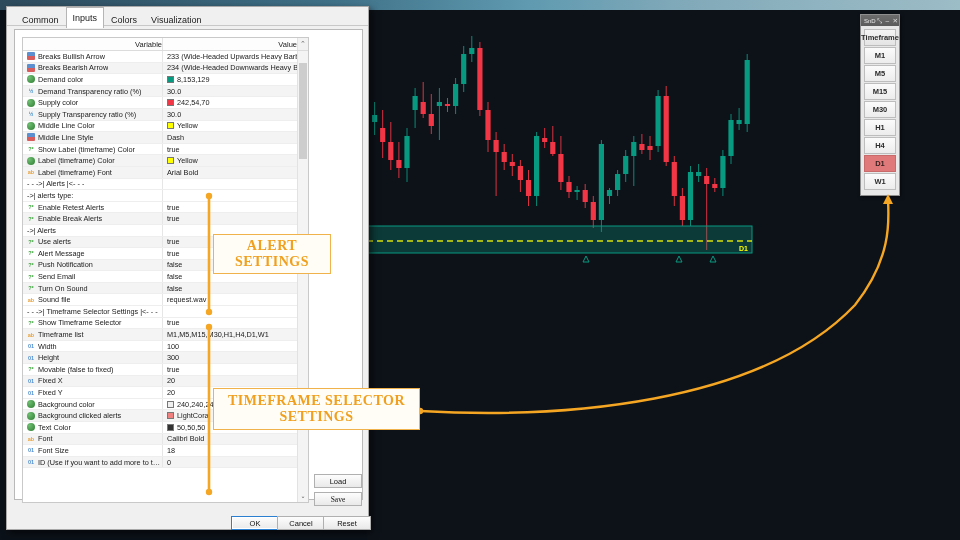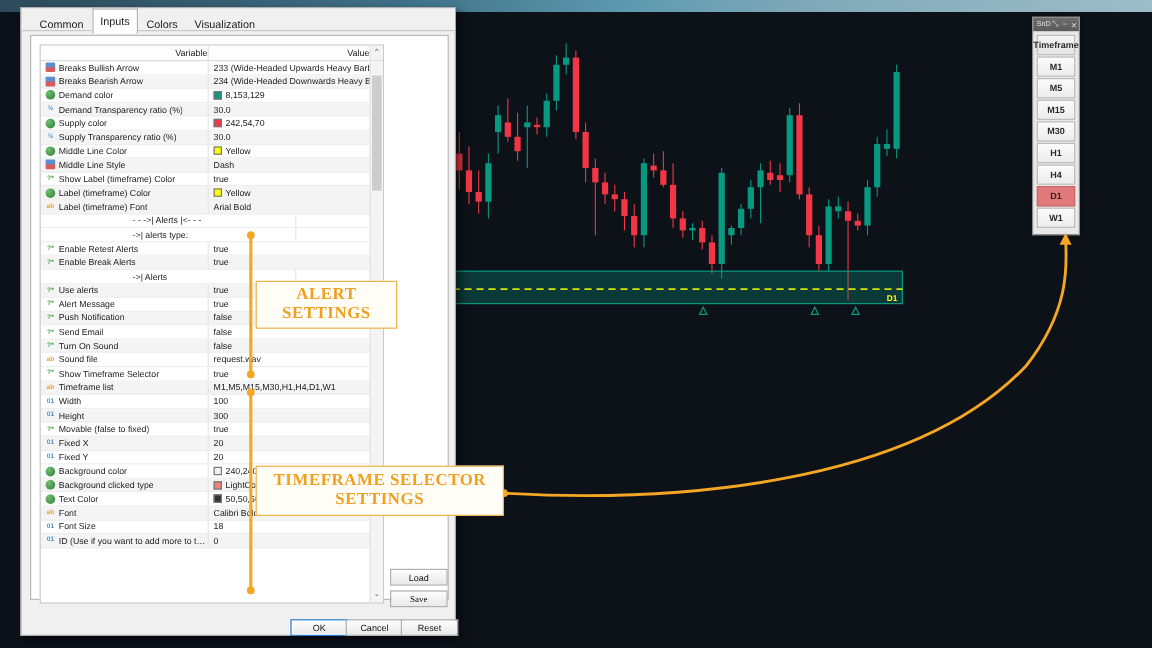--- a/index.html
+++ b/index.html
@@ -25,21 +25,20 @@
     overflow: hidden;
   }
   #chart-svg { position:absolute; left:0; top:0; }
 
   
   #dialog {
     position: absolute; left: 6px; top: 6px; width: 363px; height: 524px;
     background: #f0f0f0;
     border: 1px solid #a8a8a8;
     box-shadow: 3px 3px 7px rgba(0,0,0,.55);
-    margin-left: 11px;
   }
   #tabstrip {
     position: relative; height: 19px;
     padding-left: 8px;
     border-bottom: 1px solid #c8c8c8;
     background: #f0f0f0;
   }
   .tab {
     display: inline-block;
     font-size: 9px; color: #1a1a1a;
@@ -86,21 +85,21 @@
     color: #666; font-size: 7px;
   }
 
   #rows { position: relative; }
   .row {
     display: flex; height: 11.6px; align-items: center;
     font-size: 7.3px; color: #1a1a1a;
     border-bottom: 1px solid #eeeeee;
   }
   .row.alt { background: #f4f4f4; }
-  .row.sep { background: #ffffff; flex-direction: column; }
+  .row.sep { background: #ffffff; }
   .cell1 {
     width: 140px; display: flex; align-items: center;
     padding-left: 4px; overflow: hidden; white-space: nowrap;
     border-right: 1px solid #e6e6e6; height: 100%;
   }
   .cell2 {
     flex: 1; display: flex; align-items: center;
     padding-left: 4px; overflow: hidden; white-space: nowrap; height: 100%;
   }
   .tyicon {
@@ -545,20 +544,28 @@
           </div>
           <div class="row">
             <div class="cell1">
               <span class="tyicon ty-str">ab</span>
               <span class="rowlabel">Sound file</span>
             </div>
             <div class="cell2">
               <span>request.wav</span>
             </div>
           </div>
+          <div class="row sep">
+            <div class="cell1">
+              <span class="rowlabel">- - -&gt;| Timeframe Selector Settings |&lt;- - -</span>
+            </div>
+            <div class="cell2">
+              <span></span>
+            </div>
+          </div>
           <div class="row">
             <div class="cell1">
               <span class="tyicon ty-bool">?*</span>
               <span class="rowlabel">Show Timeframe Selector</span>
             </div>
             <div class="cell2">
               <span>true</span>
             </div>
           </div>
           <div class="row alt">
@@ -621,21 +628,21 @@
               <span class="rowlabel">Background color</span>
             </div>
             <div class="cell2">
               <span class="swatch" style="background: rgb(240, 240, 240);"></span>
               <span>240,240,240</span>
             </div>
           </div>
           <div class="row alt">
             <div class="cell1">
               <span class="tyicon ty-color"></span>
-              <span class="rowlabel">Background clicked type</span>
+              <span class="rowlabel">Background clicked alerts</span>
             </div>
             <div class="cell2">
               <span class="swatch" style="background: rgb(240, 128, 128);"></span>
               <span>LightCoral</span>
             </div>
           </div>
           <div class="row">
             <div class="cell1">
               <span class="tyicon ty-color"></span>
               <span class="rowlabel">Text Color</span>

